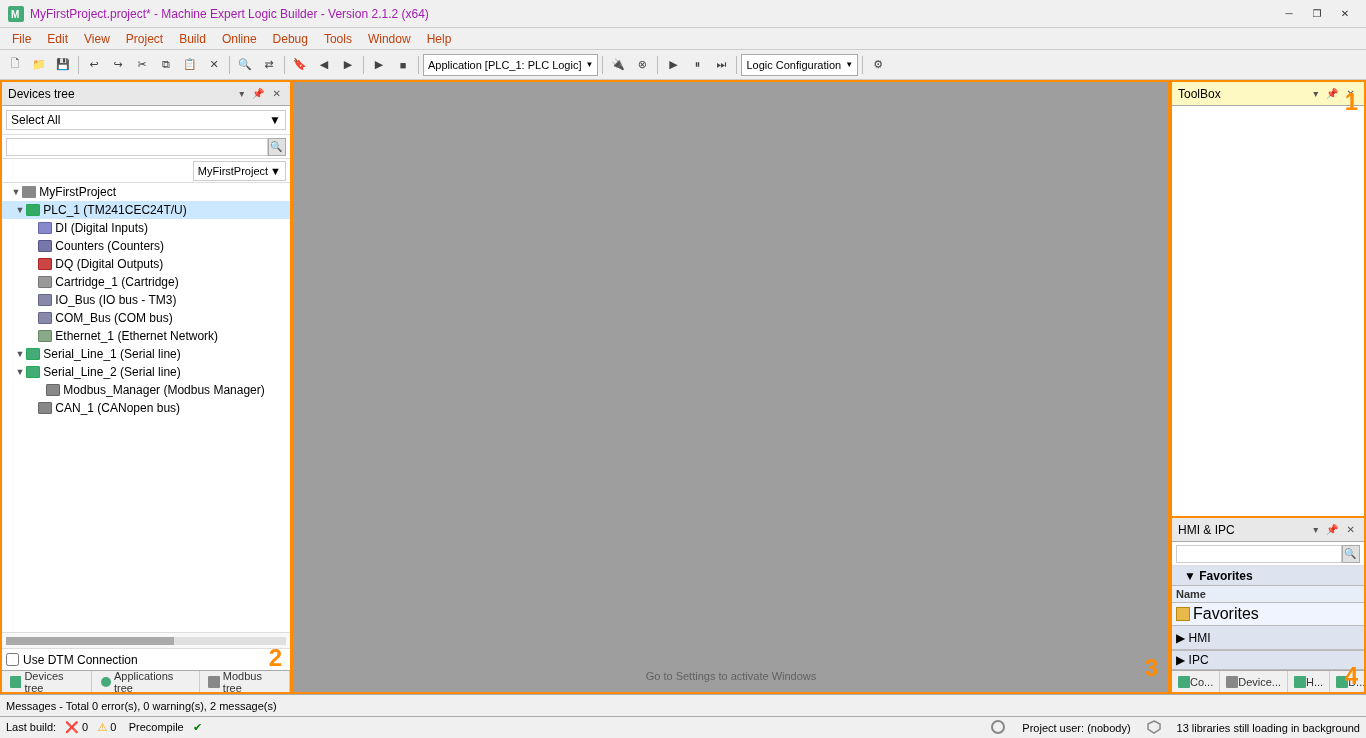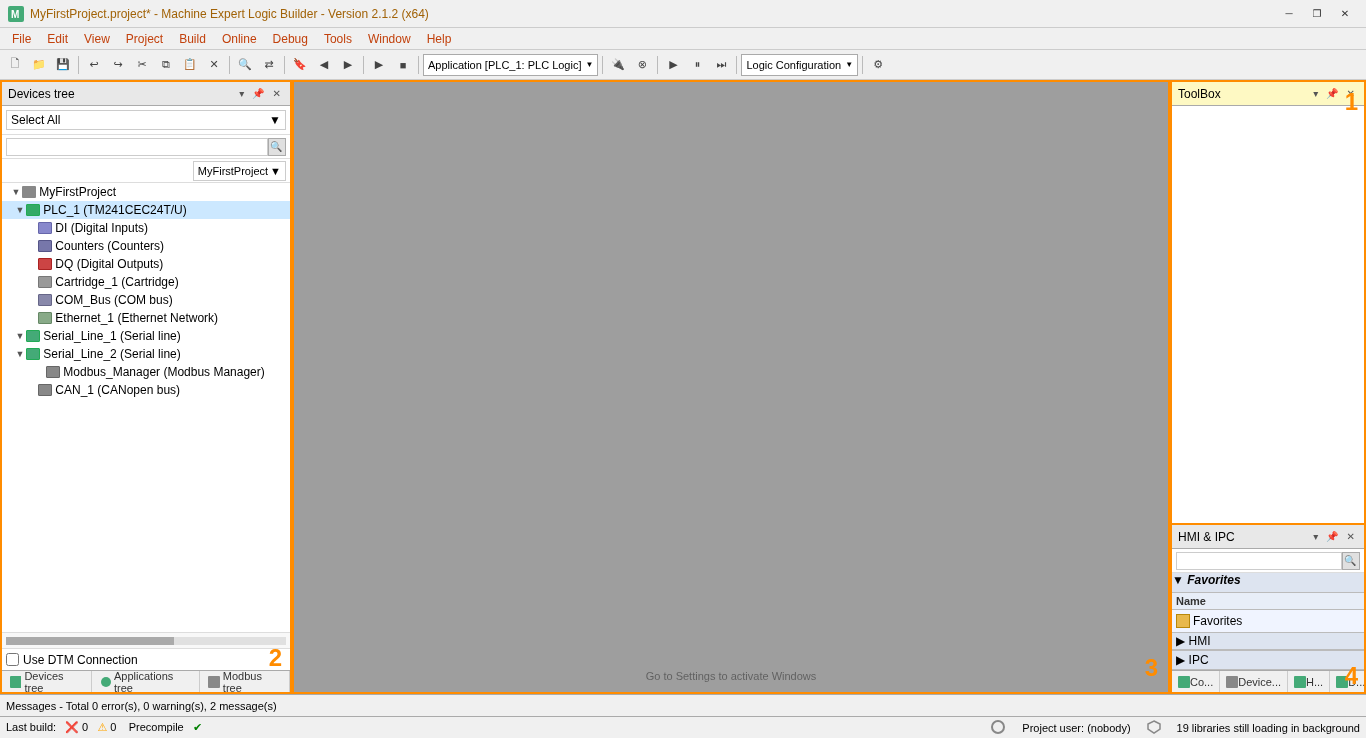--- a/index.html
+++ b/index.html
@@ -1,21 +1,21 @@
 <!DOCTYPE html>
 <html><head>
   <meta charset="utf-8">
   <style>
     * { margin: 0; padding: 0; box-sizing: border-box; }
     body { font-family: 'Segoe UI', Tahoma, Geneva, Verdana, sans-serif; font-size: 12px; background: #f0f0f0; overflow: hidden; width: 1366px; height: 738px; }
     
     
     #title-bar { background: #f0f0f0; height: 28px; display: flex; align-items: center; padding: 0 8px; border-bottom: 1px solid #ccc; }
     #title-bar .app-icon { width: 16px; height: 16px; margin-right: 6px; }
-    #title-bar .title-text { font-size: 12px; color: #a16207; flex: 1; }
+    #title-bar .title-text { font-size: 12px; color: #a21caf; flex: 1; }
     #title-bar .win-controls { display: flex; gap: 2px; }
     #title-bar .win-btn { width: 26px; height: 20px; display: flex; align-items: center; justify-content: center; cursor: pointer; font-size: 10px; color: #333; background: transparent; border: none; }
 
     
     #menu-bar { background: #f0f0f0; height: 22px; display: flex; align-items: center; padding: 0 4px; border-bottom: 1px solid #ccc; }
     #menu-bar .menu-item { padding: 2px 8px; cursor: pointer; font-size: 12px; color: #c2410c; }
 
     
     #toolbar { background: #f0f0f0; height: 30px; display: flex; align-items: center; padding: 0 4px; border-bottom: 1px solid #ccc; gap: 2px; flex-wrap: nowrap; overflow: hidden; }
     .tb-btn { width: 22px; height: 22px; display: flex; align-items: center; justify-content: center; cursor: pointer; font-size: 11px; color: #444; border: 1px solid transparent; background: transparent; }
@@ -81,30 +81,30 @@
     #right-panel-bottom { display: flex; flex-direction: column; }
     #hmi-header { background: #e8e8e8; height: 24px; display: flex; align-items: center; padding: 0 6px; border-bottom: 1px solid #aaa; justify-content: space-between; }
     #hmi-header .panel-title { font-size: 12px; }
     #hmi-header .panel-controls { display: flex; gap: 2px; }
     #hmi-header .panel-ctrl-btn { font-size: 10px; cursor: pointer; color: #555; padding: 1px 3px; }
     #hmi-search-row { height: 24px; display: flex; align-items: center; border-bottom: 1px solid #ddd; padding: 2px 4px; }
     #hmi-search-input { flex: 1; height: 18px; border: 1px solid #ccc; font-size: 11px; padding: 0 2px; }
     #hmi-search-btn { width: 18px; height: 18px; background: #e0e0e0; border: 1px solid #aaa; display: flex; align-items: center; justify-content: center; cursor: pointer; font-size: 10px; }
     
     #favorites-section { background: #f0f4ff; }
-    #favorites-header { height: 20px; display: flex; align-items: flex-start; padding: 0 0; cursor: pointer; font-size: 12px; font-weight: bold; background: #dde4f0; border-bottom: 1px solid #bbb; font-style: italic; }
+    #favorites-header { height: 20px; display: flex; align-items: center; padding: 0 12px; cursor: pointer; font-size: 12px; font-weight: bold; background: #dde4f0; border-bottom: 1px solid #bbb; }
     #favorites-table-header { display: flex; padding: 2px 4px; border-bottom: 1px solid #bbb; background: #e8eef8; }
     #favorites-table-header span { font-size: 11px; font-weight: bold; color: #333; }
     #favorites-name-col { flex: 1; }
     #favorites-items { padding: 2px 4px; }
-    .fav-item { display: flex; align-items: center; height: 18px; font-size: 12px; cursor: pointer; }
+    .fav-item { display: flex; align-items: center; height: 18px; font-size: 16px; cursor: pointer; }
     .fav-icon { width: 14px; height: 14px; display: inline-block; margin-right: 3px; background: #e8b84b; border: 1px solid #b8880b; }
 
     #hmi-section { }
-    #hmi-label { height: 18px; display: flex; align-items: center; padding: 0 4px; cursor: pointer; font-size: 12px; background: #dde4f0; border-bottom: 1px solid #bbb; border-top: 1px solid #bbb; }
+    #hmi-label { height: 25px; display: flex; align-items: center; padding: 0 4px; cursor: pointer; font-size: 12px; background: #dde4f0; border-bottom: 1px solid #bbb; border-top: 1px solid #bbb; }
     #ipc-section { }
     #ipc-label { height: 20px; display: flex; align-items: center; padding: 0 4px; cursor: pointer; font-size: 12px; background: #dde4f0; border-bottom: 1px solid #bbb; border-top: 1px solid #bbb; }
     
     
     #right-bottom-tabs { height: 22px; display: flex; align-items: center; border-top: 1px solid #aaa; background: #f0f0f0; overflow: hidden; }
     .rbtab { display: flex; align-items: center; padding: 2px 6px; cursor: pointer; font-size: 11px; color: #333; border-right: 1px solid #ccc; height: 100%; white-space: nowrap; }
 
     
     #status-bar { height: 22px; display: flex; align-items: center; background: #f0f0f0; border-top: 1px solid #aaa; padding: 0 6px; gap: 3px; font-size: 11px; }
     #status-left { flex: 1; }
@@ -275,20 +275,26 @@
       </div>
 
 
       <div class="tree-item">
         <span class="indent" style="width:20px"></span>
         <span class="expand-icon"></span>
         <span class="ti-cart"></span>
         <span class="item-text">&nbsp;Cartridge_1 (Cartridge)</span>
       </div>
 
+      <div class="tree-item">
+        <span class="indent" style="width:20px"></span>
+        <span class="expand-icon"></span>
+        <span class="ti-bus"></span>
+        <span class="item-text">&nbsp;IO_Bus (IO bus - TM3)</span>
+      </div>
 
       <div class="tree-item">
         <span class="indent" style="width:20px"></span>
         <span class="expand-icon"></span>
         <span class="ti-bus"></span>
         <span class="item-text">&nbsp;COM_Bus (COM bus)</span>
       </div>
 
       <div class="tree-item">
         <span class="indent" style="width:20px"></span>
@@ -476,15 +482,15 @@
       <svg width="16" height="16">
           <circle cx="8" cy="8" r="6" fill="none" stroke="#888" stroke-width="2"></circle>
         </svg>
     </span>
     <span>Project user: (nobody)</span>
     <span>
       <svg width="14" height="14">
           <polygon points="7,1 13,4 13,9 7,13 1,9 1,4" fill="none" stroke="#888" stroke-width="1.5"></polygon>
         </svg>
     </span>
-    <span>19 libraries still loading in background</span>
+    <span>13 libraries still loading in background</span>
   </div>
 </div>
 
 </body></html>

